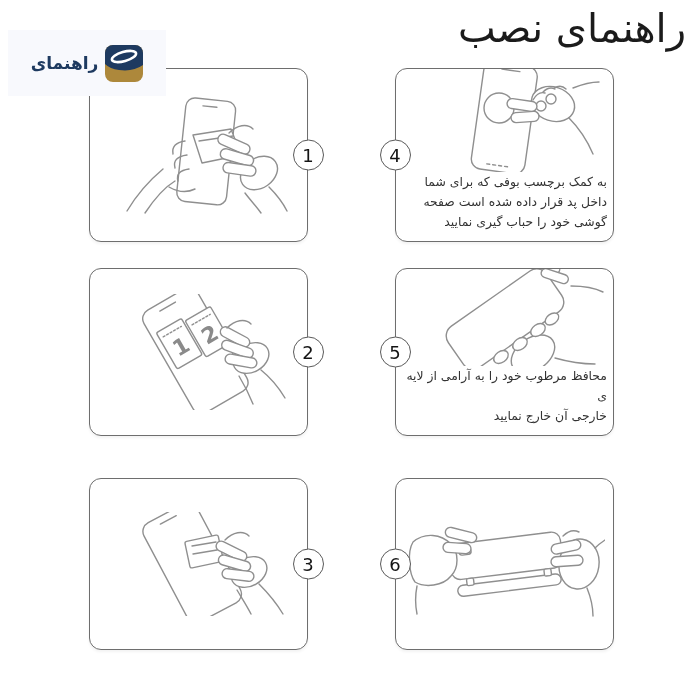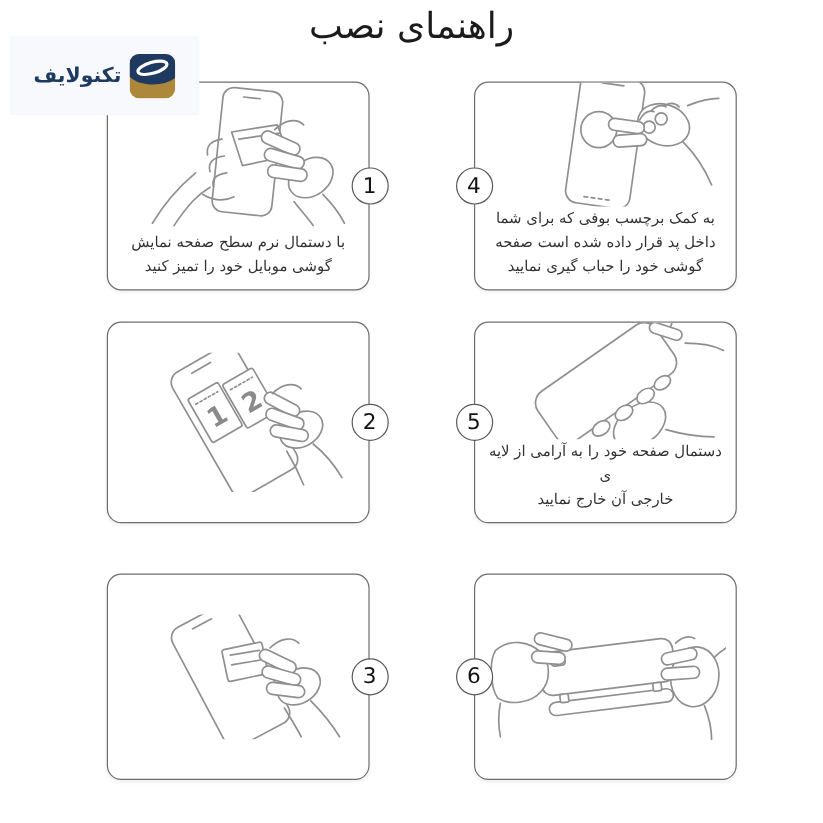--- a/index.html
+++ b/index.html
@@ -5,22 +5,22 @@
   :root{
     --navy:#1e3a60; --gold:#ad883b; --logo-bg:#f8f9fd;
     --line:#6e6e6e; --art:#8f8f8f; --ink:#1b1b1b; --cap:#333;
   }
   html,body{margin:0;padding:0;background:#fff;}
   .canvas{
     position:relative;width:686px;height:686px;background:#fff;overflow:hidden;
     font-family:"DejaVu Sans",sans-serif;
   }
   .title{
-    position:absolute;top:5px;left:0;right:0;text-align:center;
-    direction:rtl;font-size:30px;color:var(--ink);letter-spacing:0;
+    position:absolute;top:5px;left:0;right:0;text-align:right;
+    direction:rtl;font-size:40px;color:var(--ink);letter-spacing:0;
   }
   
   .logo-box{
     position:absolute;left:8px;top:30px;width:158px;height:66px;
     background:var(--logo-bg);display:flex;align-items:center;justify-content:center;
     gap:7px;z-index:5;
   }
   .logo-text{direction:rtl;font-size:17px;font-weight:bold;color:var(--navy);}
   .logo-icon{width:38px;height:37px;display:block;}
   .fill-navy{fill:var(--navy);} .fill-gold{fill:var(--gold);}
@@ -30,21 +30,21 @@
     display:flex;flex-direction:column;box-shadow:0 2px 3px rgba(0,0,0,.05);
   }
   .p1{left:89px;top:68px;width:217px;height:172px;}
   .p2{left:89px;top:268px;width:217px;height:166px;}
   .p3{left:89px;top:478px;width:217px;height:170px;}
   .p4{left:395px;top:68px;width:217px;height:172px;}
   .p5{left:395px;top:268px;width:217px;height:166px;}
   .p6{left:395px;top:478px;width:217px;height:170px;}
   .illus{flex:1;display:flex;align-items:center;justify-content:center;overflow:hidden;}
   .caption{
-    direction:rtl;text-align:center;font-size:12.4px;line-height:1.62;color:var(--cap);
+    direction:rtl;font-size:12.4px;line-height:1.62;color:var(--cap);
     white-space:pre-line;padding:0 6px 9px;
   }
   .step-circle{
     position:absolute;top:50%;transform:translateY(-50%);
     width:29px;height:29px;border-radius:50%;background:#fff;border:1.6px solid #5a5a5a;
     display:flex;align-items:center;justify-content:center;
     font-size:18px;color:#141414;z-index:3;
   }
   .left-col .step-circle{right:-16.5px;}
   .right-col .step-circle{left:-16.5px;}
@@ -78,22 +78,20 @@
         <path d="M100,46 L134,41"></path>
         <ellipse class="w" cx="160" cy="78" rx="20" ry="15" transform="rotate(-35 160 78)"></ellipse>
         <rect class="w" x="118" y="44" width="34" height="10.5" rx="5" transform="rotate(24 135 49)"></rect>
         <rect class="w" x="121" y="57" width="34" height="10.5" rx="5" transform="rotate(16 138 62)"></rect>
         <rect class="w" x="124" y="69" width="33" height="10.5" rx="5" transform="rotate(8 140 74)"></rect>
         <path d="M130,38 C138,30 148,28 154,34"></path>
         <path d="M170,92 C178,100 184,108 188,116"></path>
         <path d="M146,98 C152,106 158,112 162,118"></path>
       </svg>
     </div>
-    <div class="caption">با دستمال نرم سطح صفحه نمایش
-گوشی موبایل خود را تمیز کنید</div>
   </div>
 
   <div class="panel p2 left-col">
     <div class="step-circle">2</div>
     <div class="illus">
       <svg class="art" width="200" height="116" viewBox="0 0 200 116">
         <g transform="rotate(-30 96 58)">
           <rect class="w" x="66" y="-2" width="62" height="118" rx="10"></rect>
           <line x1="86" y1="5" x2="104" y2="5"></line>
           <rect class="w" x="72" y="22" width="29" height="42" rx="2"></rect>
@@ -174,21 +172,21 @@
         <path d="M166,28 C178,28 190,30 198,34"></path>
         <ellipse class="w" cx="128" cy="96" rx="24" ry="16" transform="rotate(-35 128 96)"></ellipse>
         <ellipse class="w" cx="96" cy="99" rx="8" ry="5.5" transform="rotate(-35 96 99)"></ellipse>
         <ellipse class="w" cx="115" cy="86" rx="8" ry="5.5" transform="rotate(-35 115 86)"></ellipse>
         <ellipse class="w" cx="133" cy="72" rx="8" ry="5.5" transform="rotate(-35 133 72)"></ellipse>
         <ellipse class="w" cx="147" cy="61" rx="7.5" ry="5" transform="rotate(-35 147 61)"></ellipse>
         <path d="M150,100 C164,104 176,106 190,106"></path>
         <path d="M120,112 C134,116 150,118 166,118"></path>
       </svg>
     </div>
-    <div class="caption">دستمال صفحه خود را به آرامی از لایه ی
+    <div class="caption">محافظ مرطوب خود را به آرامی از لایه ی
 خارجی آن خارج نمایید</div>
   </div>
 
   <div class="panel p6 right-col">
     <div class="step-circle">6</div>
     <div class="illus">
       <svg class="art" width="200" height="108" viewBox="0 0 200 108">
         <g transform="rotate(-7 100 55)">
           <rect class="w" x="46" y="28" width="112" height="36" rx="9"></rect>
           <rect class="w" x="56" y="34" width="12" height="6" rx="3"></rect>
@@ -204,21 +202,21 @@
         <rect class="w" x="146" y="32" width="30" height="10" rx="5" transform="rotate(-12 161 37)"></rect>
         <rect class="w" x="146" y="46" width="32" height="10" rx="5" transform="rotate(-4 162 51)"></rect>
         <path d="M158,26 q8,-8 16,-4"></path>
         <path d="M190,38 C194,34 197,32 200,30"></path>
         <path d="M182,78 C186,88 188,96 188,106"></path>
       </svg>
     </div>
   </div>
 
   <div class="logo-box">
-    <span class="logo-text">تکنولایف</span>
+    <span class="logo-text">راهنمای</span>
     <svg class="logo-icon" width="38" height="37" viewBox="0 0 38 37">
       <defs>
           <clipPath id="lc">
             <rect x="0" y="0" width="38" height="37" rx="8"></rect>
           </clipPath>
         </defs>
       <g clip-path="url(#lc)">
         <rect class="fill-gold" width="38" height="37"></rect>
         <path class="fill-navy" d="M0,0 H38 V20 Q28,27 14,25 Q5,24 0,19 Z"></path>
         <ellipse cx="19" cy="11.5" rx="12.5" ry="4.6" fill="none" stroke="#fff" stroke-width="2.6" transform="rotate(-16 19 11.5)"></ellipse>

